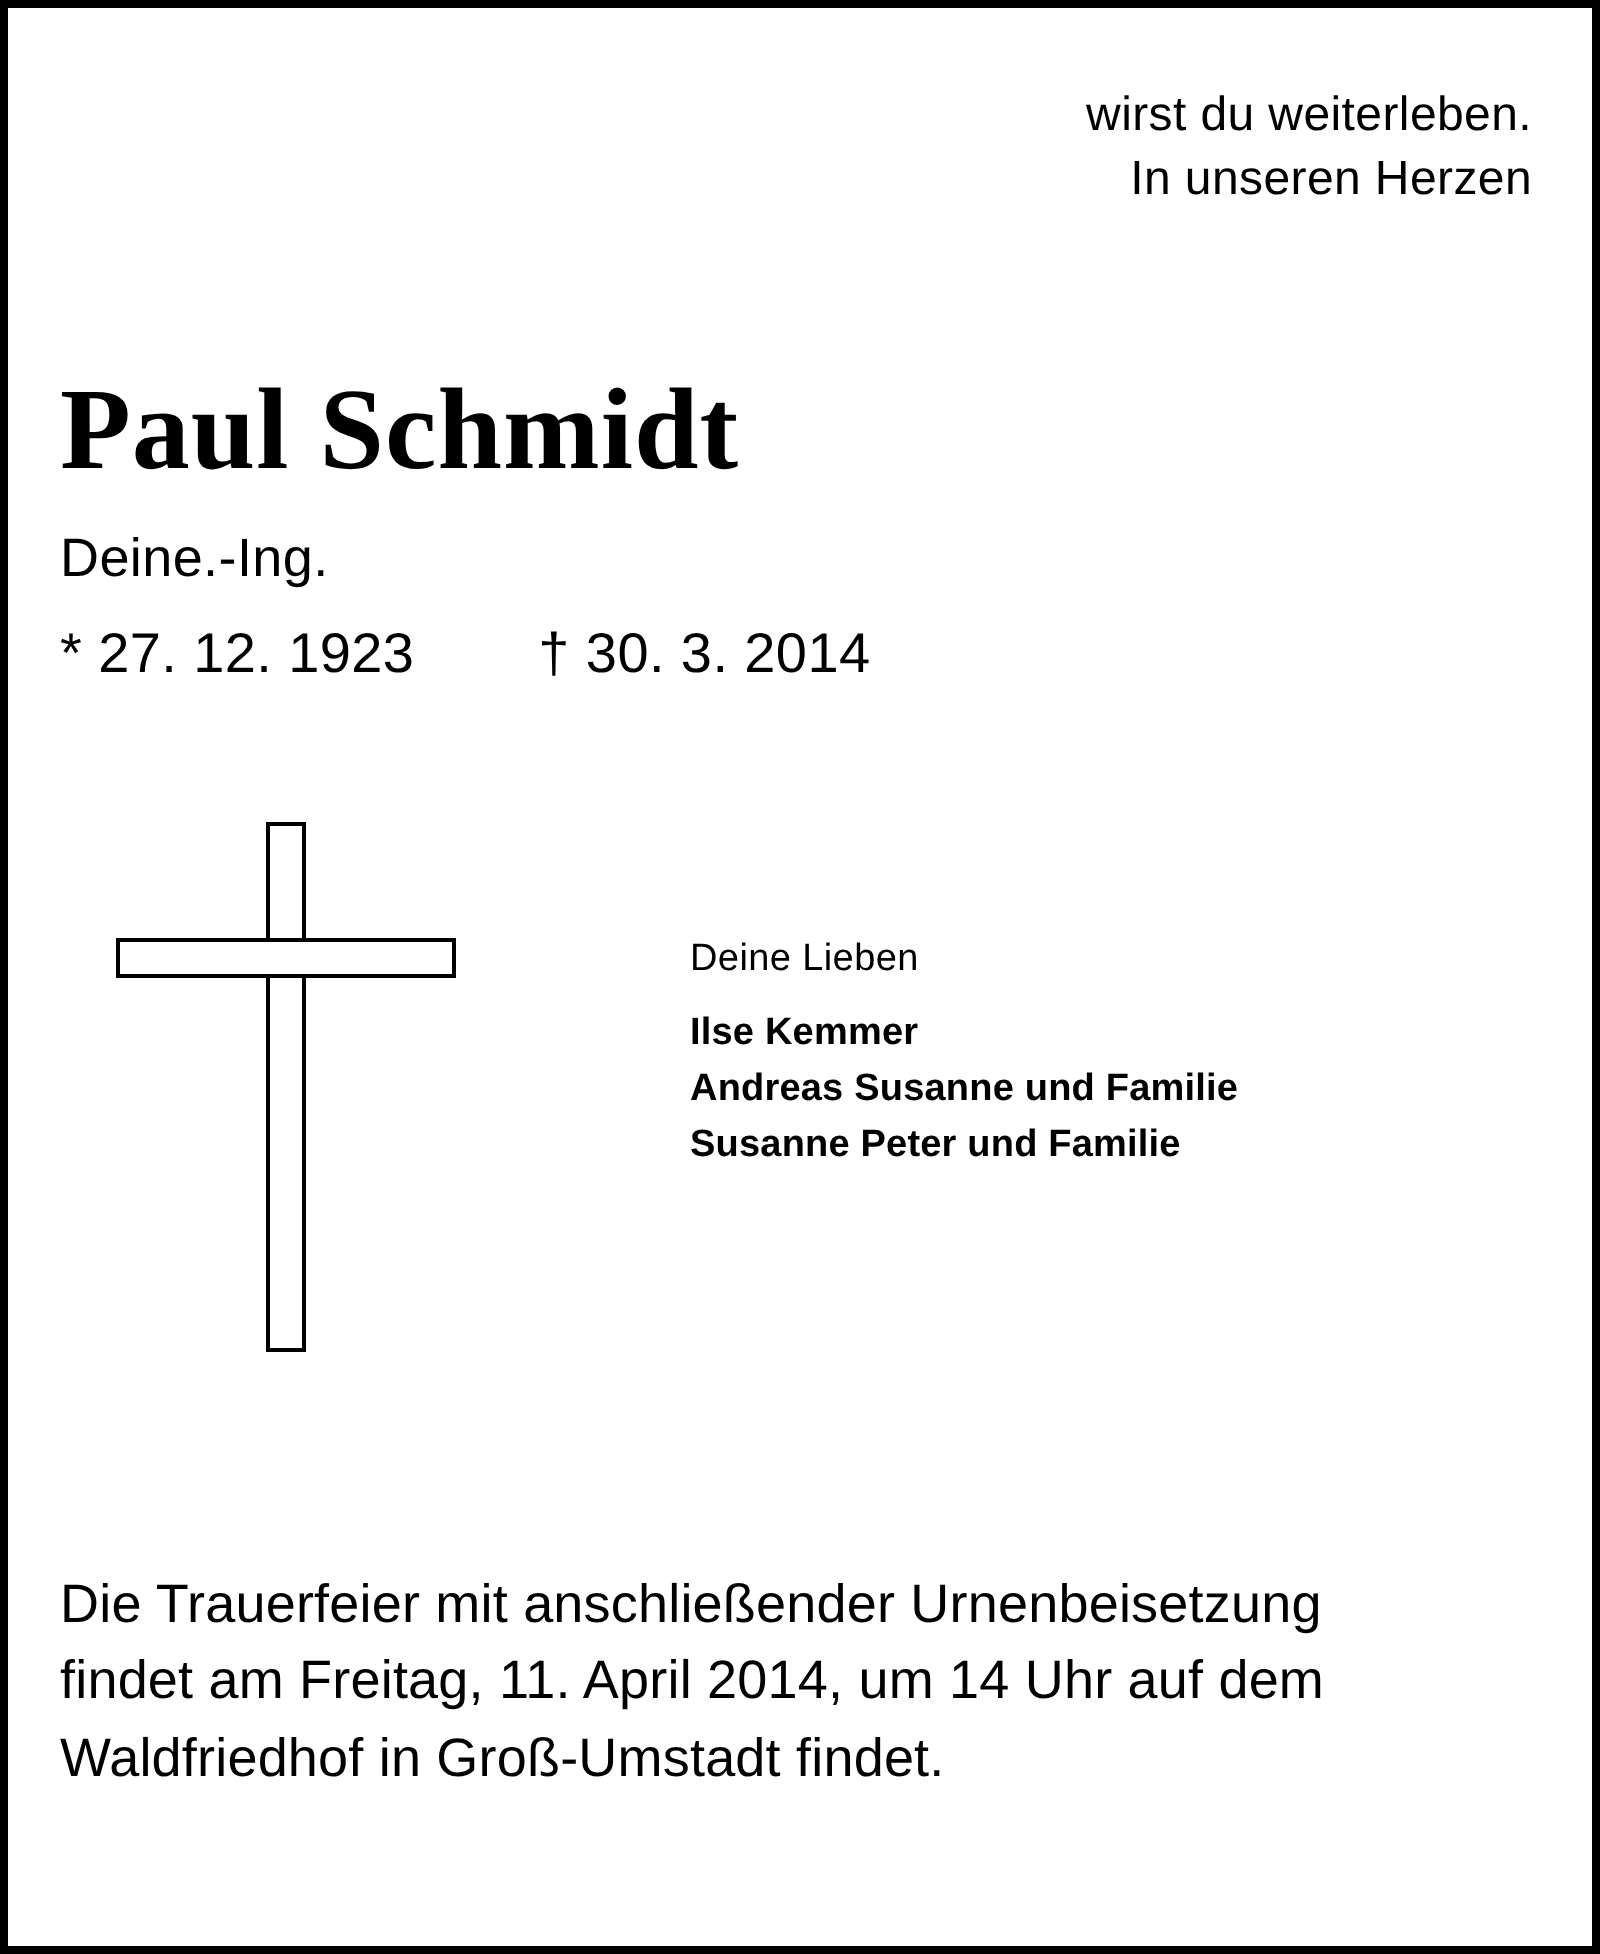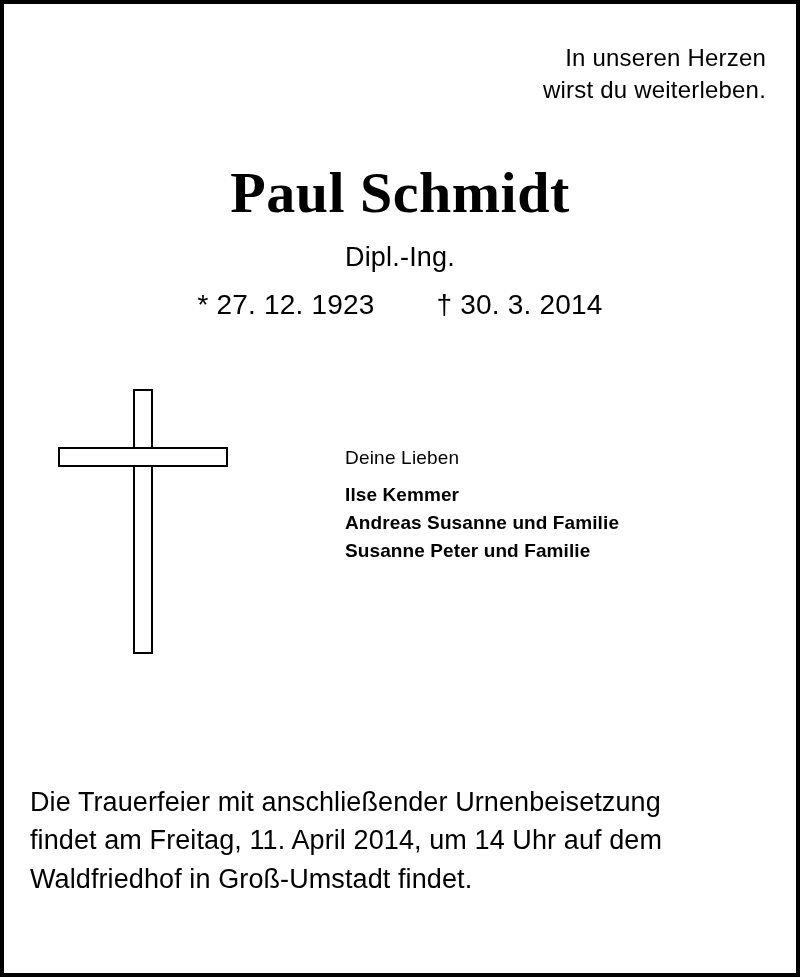--- a/index.html
+++ b/index.html
@@ -37,22 +37,21 @@
     line-height: 1.35;
     letter-spacing: 0.2px;
     margin-top: 20px;
     margin-right: 4px;
   }
   .motto div {
     white-space: nowrap;
   }
   
   .name-block {
-    text-align: center;
-    margin-top: 56px;
+    margin-top: 78px;
   }
   .name {
     font-family: "Liberation Serif", serif;
     font-size: 58px;
     font-weight: 700;
     letter-spacing: 0.5px;
     line-height: 1.05;
   }
   .title {
     font-size: 27px;
@@ -134,27 +133,27 @@
   }
   .footer div { white-space: nowrap; }
 </style>
 </head>
 <body>
 
 <div class="notice">
   <div class="inner">
 
     <div class="motto">
+      <div>wirst du weiterleben.</div>
       <div>In unseren Herzen</div>
-      <div>wirst du weiterleben.</div>
     </div>
 
     <div class="name-block">
       <div class="name">Paul Schmidt</div>
-      <div class="title">Dipl.-Ing.</div>
+      <div class="title">Deine.-Ing.</div>
       <div class="dates">
         <span class="birth">* 27. 12. 1923</span><span class="death">† 30. 3. 2014</span>
       </div>
     </div>
 
     <div class="middle">
       <div class="cross">
         <div class="vert"></div>
         <div class="horiz"></div>
         <div class="patch-v"></div>

